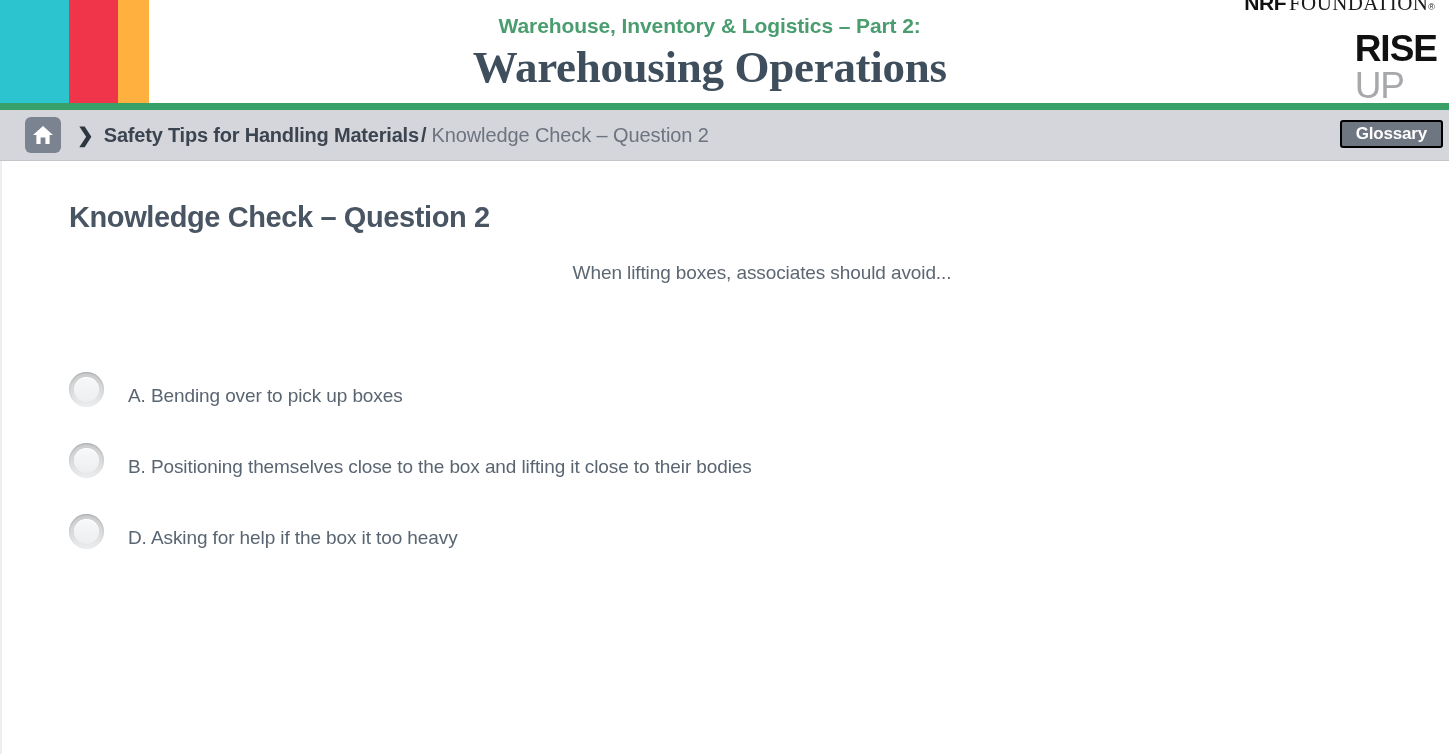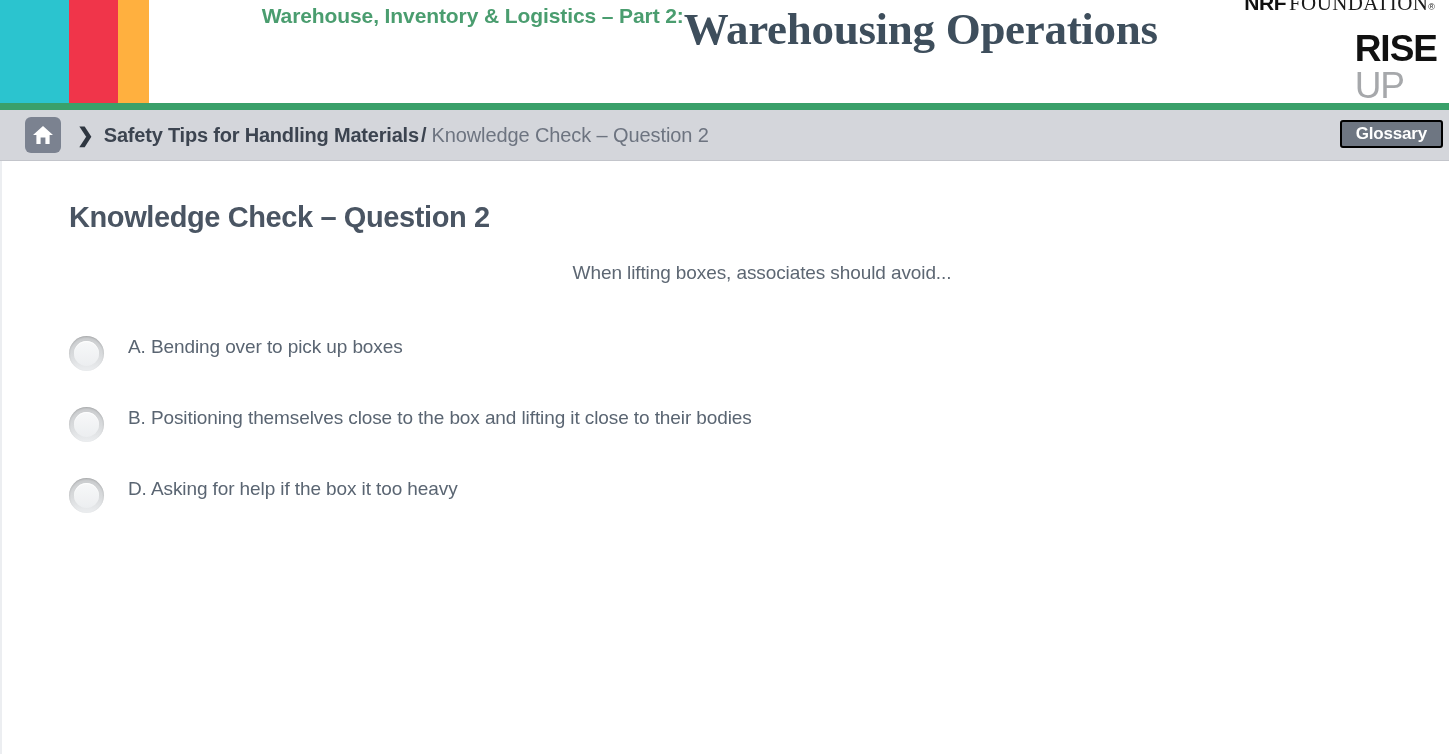--- a/index.html
+++ b/index.html
@@ -38,23 +38,24 @@
   }
   .bar { height: 103px; }
   .bar-teal   { width: 69px;  background: #2bc4cf; }
   .bar-red    { width: 49px;  background: #f0354a; }
   .bar-orange { width: 31px;  background: #ffb03f; }
 
   .title-block {
     flex: 1 1 auto;
     padding-left: 26px;
     display: flex;
-    flex-direction: row;
+    flex-direction: column;
     justify-content: center;
     padding-top: 4px;
+    text-align: center;
   }
   .title-eyebrow {
     font-family: "Liberation Sans", sans-serif;
     font-size: 21px;
     font-weight: bold;
     color: #4a9d6f;
     letter-spacing: -0.1px;
     line-height: 1.15;
     margin-bottom: 4px;
   }
@@ -239,21 +240,21 @@
     letter-spacing: -0.1px;
     margin-left: 6px;
     margin-bottom: 52px;
     text-align: center;
   }
 
   .options { display: block; }
 
   .option-row {
     display: flex;
-    align-items: flex-start;
+    align-items: flex-end;
     height: 71px;
     cursor: pointer;
   }
 
   .radio {
     position: relative;
     width: 35px;
     height: 35px;
     border-radius: 50%;
     flex: 0 0 auto;

